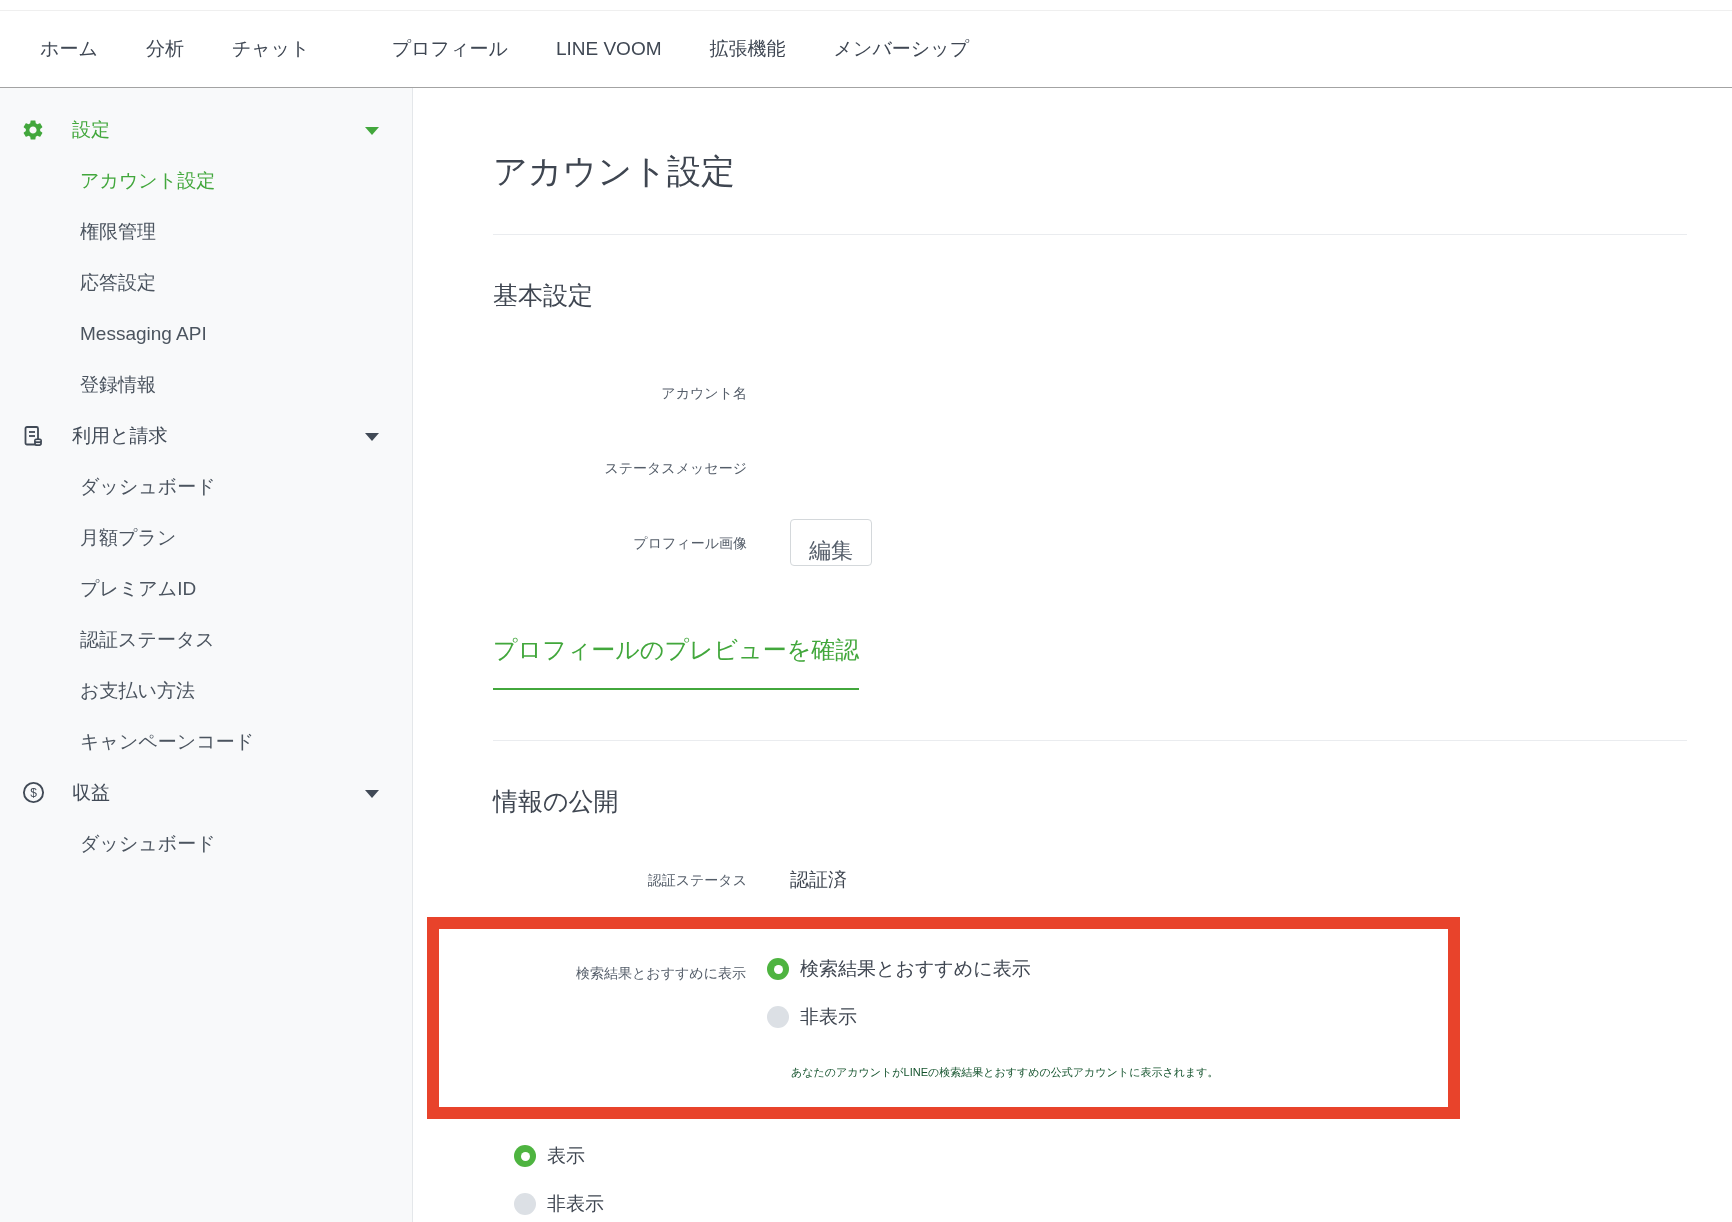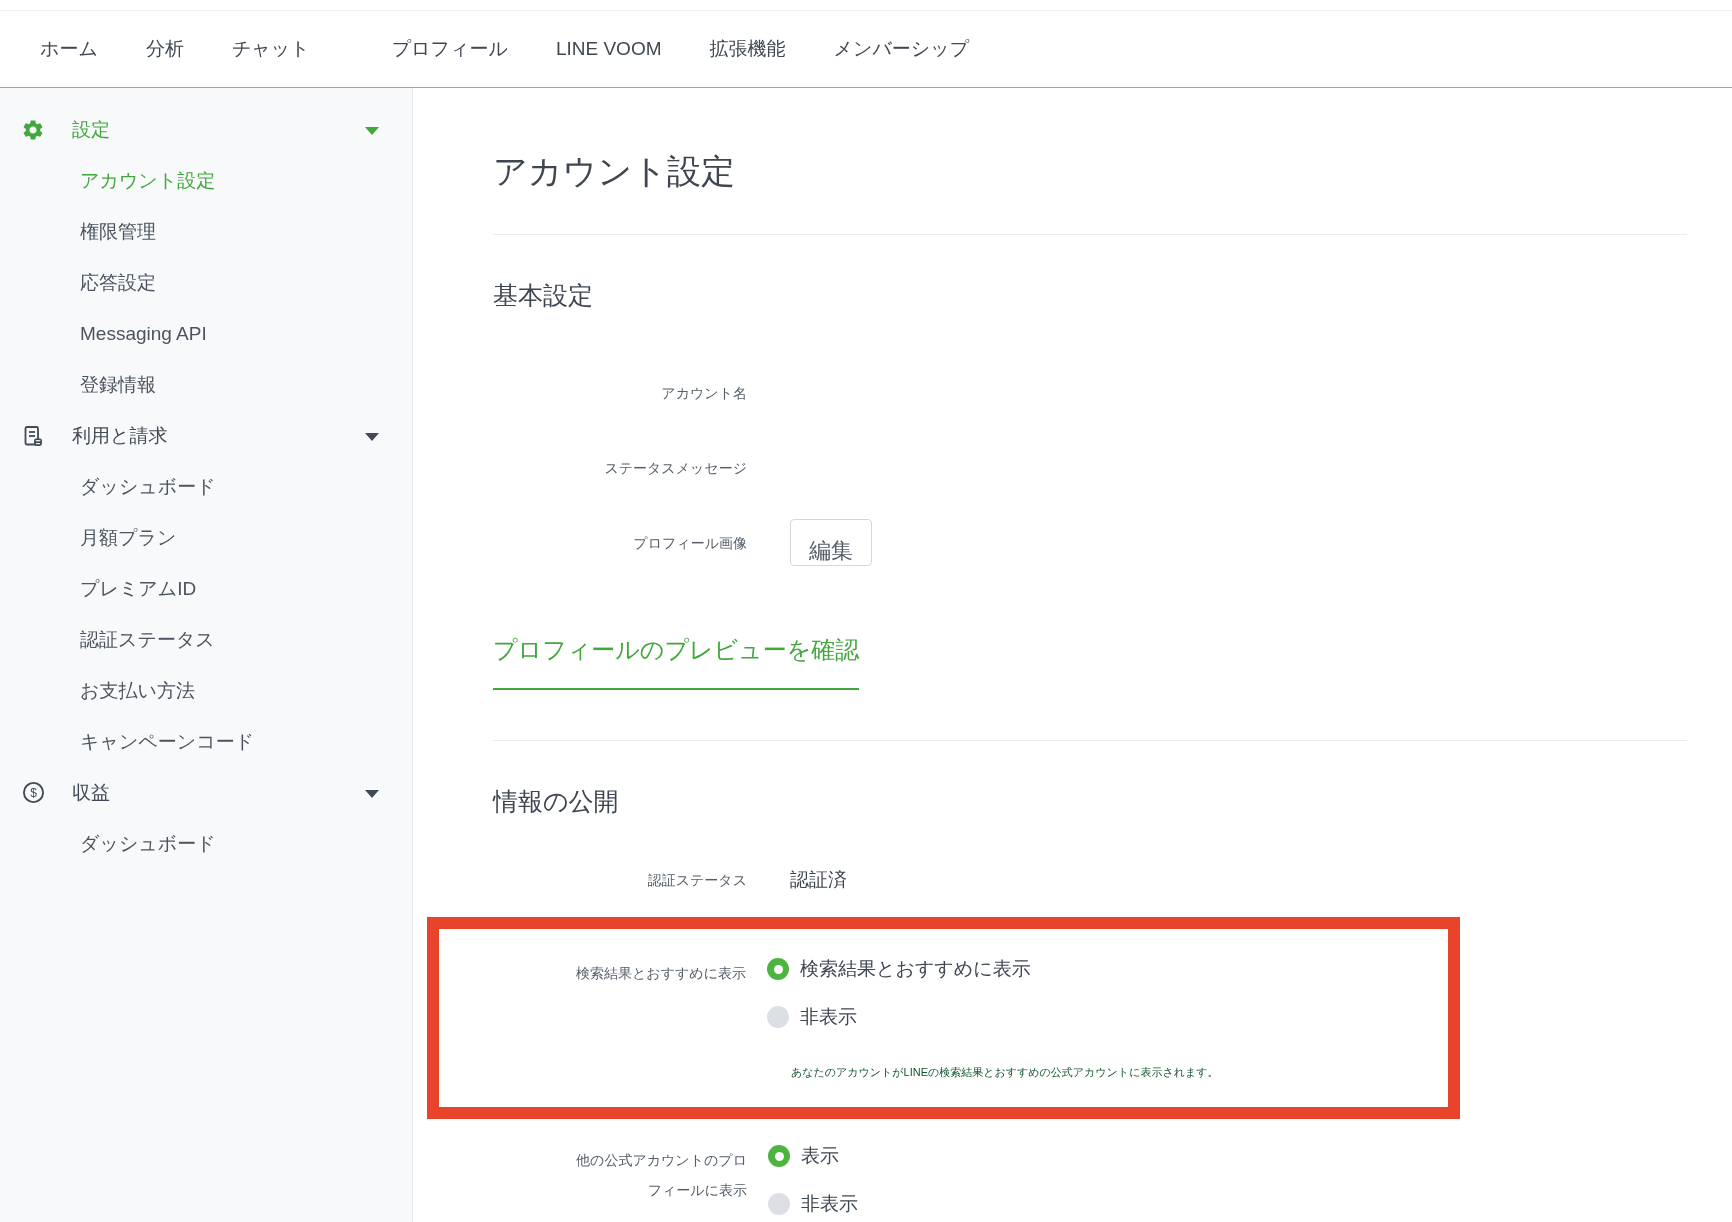--- a/index.html
+++ b/index.html
@@ -185,22 +185,20 @@
             <label class="radio-opt">
               <span class="radio"></span>
               <span class="radio-lbl">非表示</span>
             </label>
             <p class="note">あなたのアカウントがLINEの検索結果とおすすめの公式アカウントに表示されます。</p>
           </div>
         </div>
       </div>
 
       <div class="form-row radio-row other-row">
-        <div class="flabel">他の公式アカウントのプロ
-フィールに表示</div>
         <div class="fctrl">
           <label class="radio-opt">
             <span class="radio selected"></span>
             <span class="radio-lbl">表示</span>
           </label>
           <label class="radio-opt">
             <span class="radio"></span>
             <span class="radio-lbl">非表示</span>
           </label>
 

